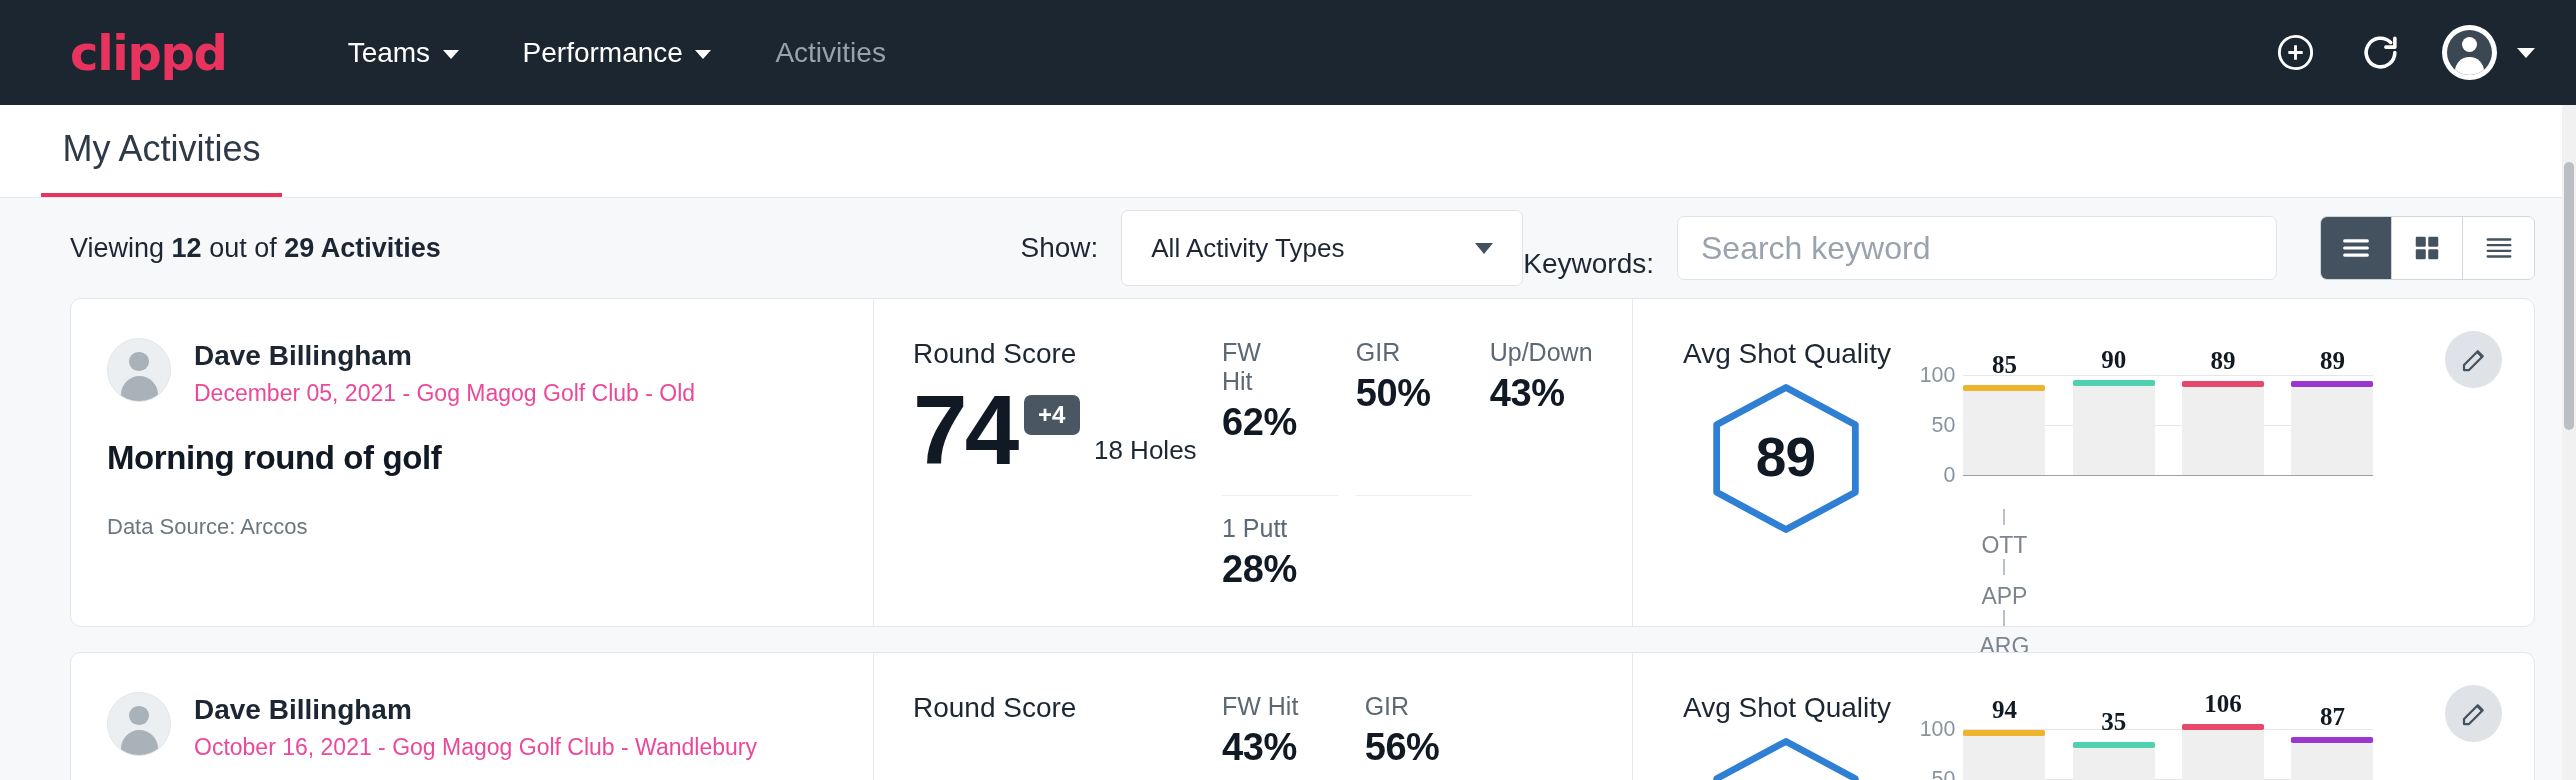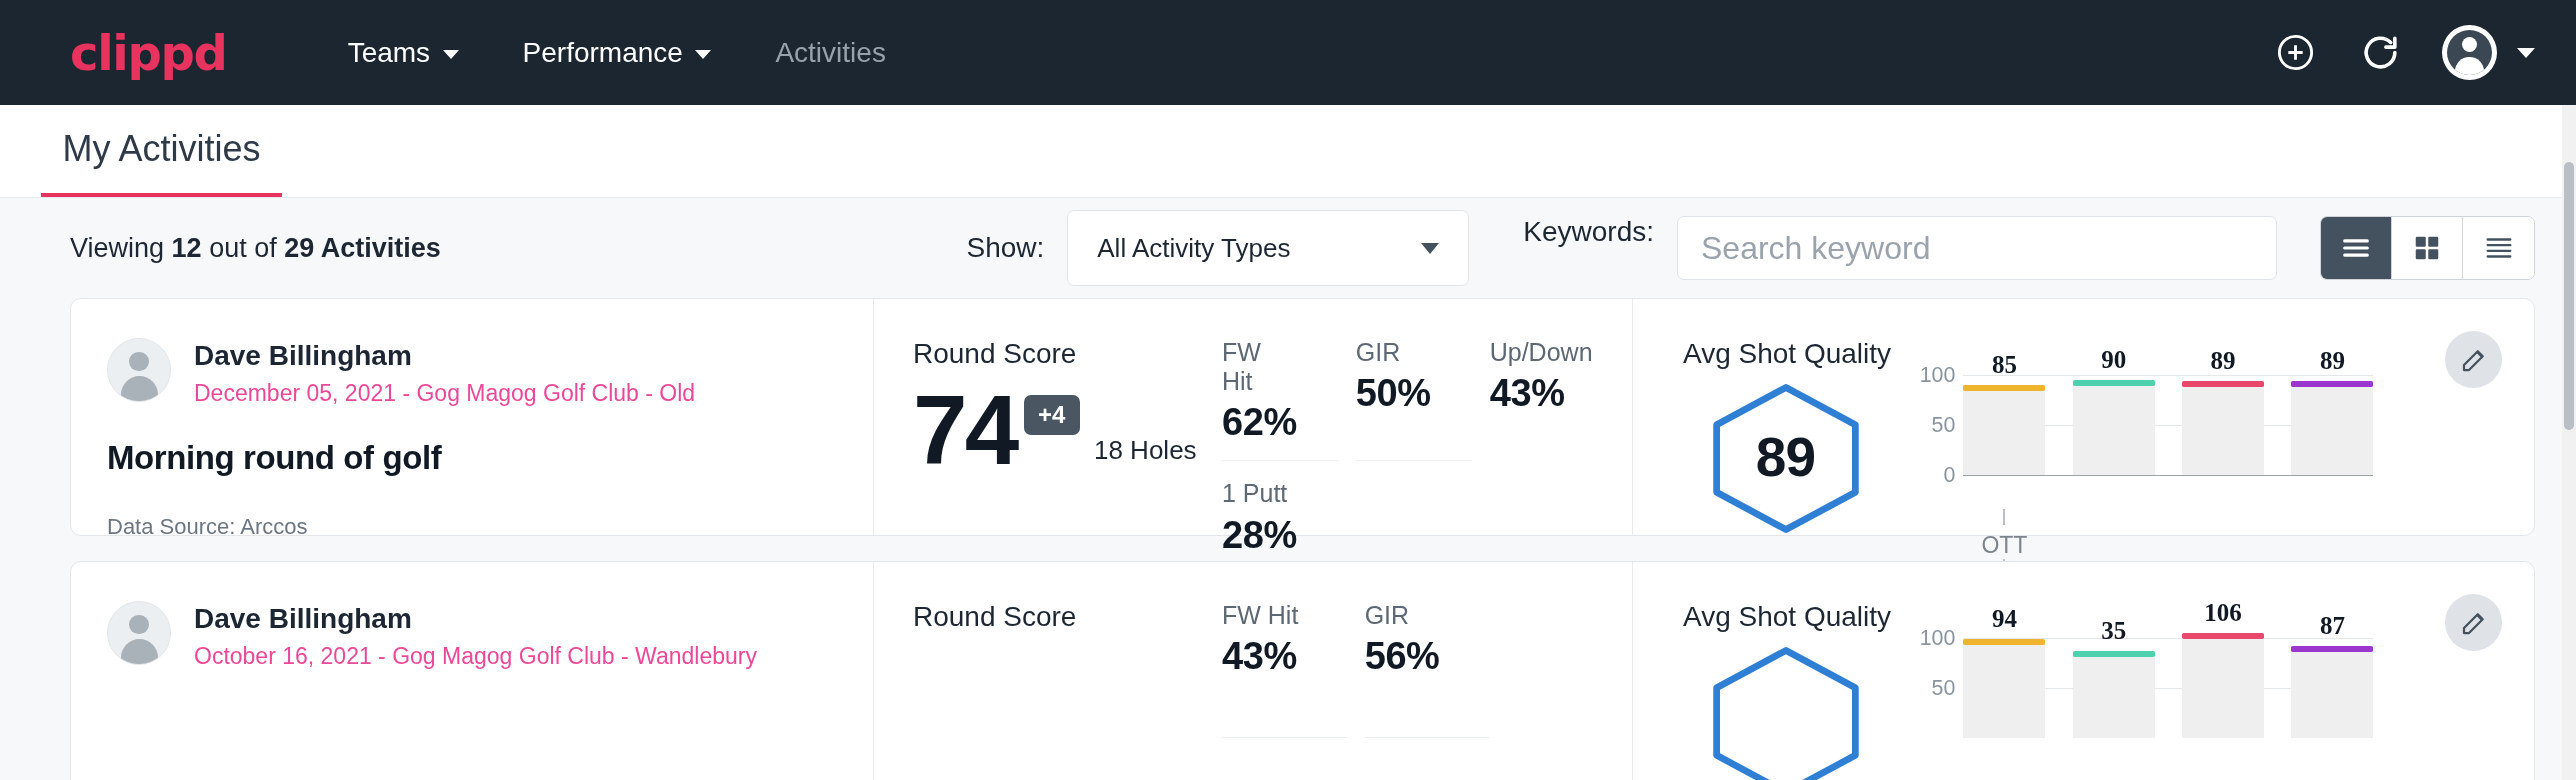--- a/index.html
+++ b/index.html
@@ -122,21 +122,21 @@
     cursor: pointer;
   }
   .select span { font-size: 26px; color: #1d2733; }
   .select .sel-chev {
     margin-left: auto;
     width: 0; height: 0;
     border-left: 9.8px solid transparent;
     border-right: 9.8px solid transparent;
     border-top: 11.6px solid #44515f;
   }
-  .kwwrap { display: flex; align-items: flex-start; margin-left: 54px; }
+  .kwwrap { display: flex; align-items: flex-end; }
   .kwinput {
     width: 600px; height: 64px;
     background: #fff;
     border: 0.9px solid #dfe3e8;
     border-radius: 7.1px;
     padding: 0 23px;
     font-size: 32px;
     color: #1d2733;
     font-family: "Liberation Sans", sans-serif;
     outline: none;
@@ -159,21 +159,21 @@
   }
   .vbtn:last-child { border-right: none; }
   .vbtn.active { background: #44515f; }
 
   
   .cards { padding: 0 41px 0 70px; }
   .card {
     background: #fff;
     border: 0.9px solid #e3e7eb;
     border-radius: 10.7px;
-    height: 238px;
+    height: 329px;
     display: flex;
     position: relative;
     margin-bottom: 25px;
   }
   .col-info {
     width: 803px;
     padding: 39px 36px 0 36px;
     border-right: 0.9px solid #e8ebee;
     position: relative;
   }

